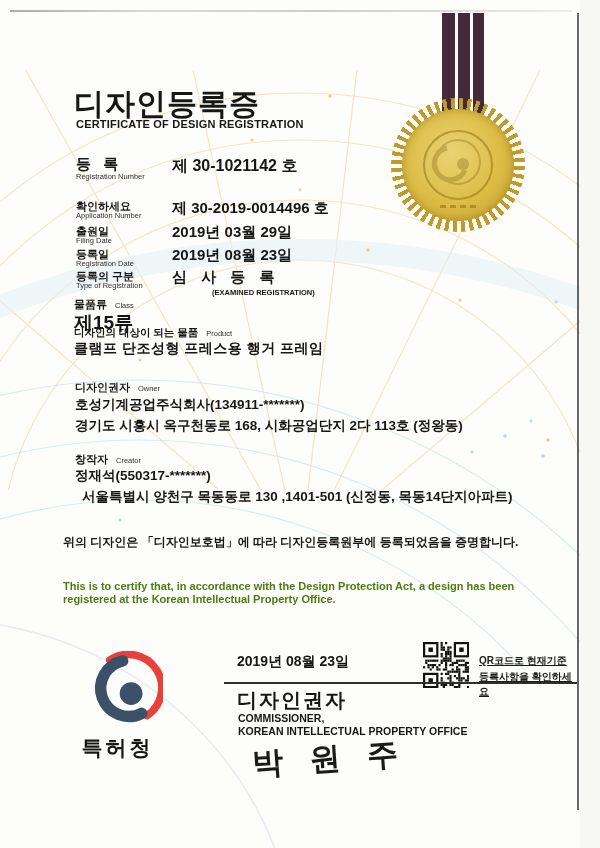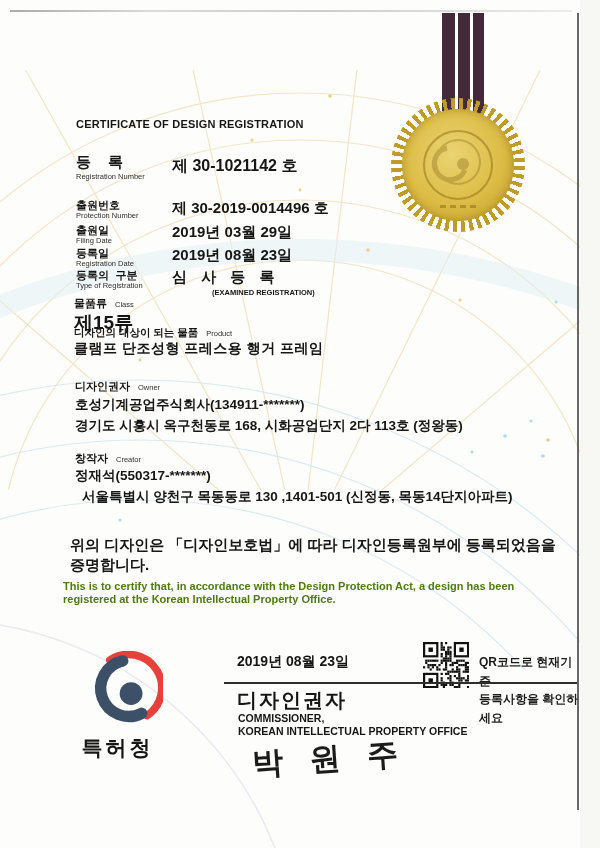--- a/index.html
+++ b/index.html
@@ -3,41 +3,41 @@
 <meta charset="utf-8">
 <style>
   html,body{margin:0;padding:0;background:#e8e8e8;}
   .page{position:relative;width:600px;height:848px;margin:0 auto;background:#fdfdfb;
         font-family:"Liberation Sans","DejaVu Sans",sans-serif;color:#161616;overflow:hidden;}
   .abs{position:absolute;}
   .bg{position:absolute;left:0;top:0;z-index:0;}
   .fg{z-index:2;}
   .title{font-size:30px;font-weight:bold;letter-spacing:1px;}
   .subtitle{font-size:11px;font-weight:bold;letter-spacing:.2px;}
-  .lbl-ko{font-size:11px;font-weight:bold;line-height:1.1;font-family:Liberation Mono, monospace;}
+  .lbl-ko{font-size:11px;font-weight:bold;line-height:1.1;}
   .lbl-en{font-size:7.5px;color:#2e2e2e;margin-top:0;line-height:1.1;}
   .value{font-size:15px;font-weight:bold;white-space:nowrap;}
   .value-sub{font-size:7.5px;font-weight:bold;margin-top:1px;margin-left:40px;}
   .sec-line{font-size:13.5px;font-weight:bold;white-space:nowrap;}
-  .stmt-ko{font-size:15px;font-weight:bold;line-height:1.3;width:500px;margin-left:7px;}
+  .stmt-ko{font-size:12px;font-weight:bold;line-height:1.3;width:500px;}
   .stmt-en{font-size:11px;font-weight:bold;line-height:1.22;width:505px;color:#4d7c0f;}
   .ribbon{position:absolute;top:13px;display:flex;gap:3px;z-index:1;}
   .ribbon span{display:block;height:106px;background:var(--ribbon);
      clip-path:polygon(0 0,100% 0,100% 92%,50% 100%,0 92%);}
   .seal{position:absolute;z-index:1;}
   .seal-spikes{position:absolute;inset:0;border-radius:50%;
      background:repeating-conic-gradient(from 1deg,var(--gold_dark) 0 3.6deg,rgba(0,0,0,0) 3.6deg 7.5deg);}
   .seal-disc{position:absolute;inset:11px;border-radius:50%;
      background:radial-gradient(circle at 45% 40%,#ead373 0%,#dcbc45 55%,#c39d2b 100%);
      box-shadow:inset 0 0 8px rgba(120,90,10,.45);}
   .seal-ring{position:absolute;inset:32px;border-radius:50%;border:2px solid rgba(145,113,22,.55);}
   .seal-marks{position:absolute;left:50%;bottom:24px;transform:translateX(-50%);display:flex;gap:4px;opacity:.55;}
   .seal-marks i{width:6px;height:3px;background:#8f711a;display:block;}
   .rule{background:#2e2e2e;height:2px;}
-  .qr-caption{font-size:12px;font-weight:bold;line-height:1.55;color:#1c1c1c;}
+  .qr-caption{font-size:10px;font-weight:bold;line-height:1.55;color:#1c1c1c;text-decoration:underline;}
   .comm-ko{font-size:20px;font-weight:bold;letter-spacing:2px;}
   .comm-en{font-size:10.5px;font-weight:bold;line-height:1.25;}
   .signature{font-size:31px;font-weight:bold;letter-spacing:9px;transform:rotate(-4deg);color:#1b1b1b;}
   .logo-ko{font-size:21px;font-weight:bold;letter-spacing:3px;text-align:center;width:115px;}
   .office-en{font-size:11.5px;font-weight:bold;text-align:center;width:150px;line-height:1.3;}
   .date-txt{font-size:14px;font-weight:600;}
   .scan-top{position:absolute;left:10px;top:10px;width:562px;height:2px;opacity:.75;z-index:3;
      background:linear-gradient(90deg,#8f8f8f,#cfcfcf 25%,#bdbdbd 55%,#d8d8d8 85%,#e6e6e6);}
   .scan-right{position:absolute;left:577px;top:13px;width:2px;height:797px;background:#4d4d4d;opacity:.85;z-index:3;}
   .scan-margin{position:absolute;left:580px;top:0;width:20px;height:848px;background:#f7f7f4;z-index:2;}
@@ -116,31 +116,32 @@
       <circle cx="72" cy="66" r="6" fill="#8f711a"></circle>
     </svg>
     <div class="seal-marks">
       <i></i>
         <i></i>
         <i></i>
         <i></i>
     </div>
   </div>
 
+  <div class="abs fg title" style="left:74px;top:84px;">디자인등록증</div>
   <div class="abs fg subtitle" style="left:76px;top:118px;">CERTIFICATE OF DESIGN REGISTRATION</div>
 
   <div class="abs fg" style="left:76px;top:156px;">
     <div class="lbl-ko" style="font-size:15px;letter-spacing:4px;">등 록</div>
     <div class="lbl-en">Registration Number</div>
   </div>
   <div class="abs fg value" style="left:172px;top:156px;font-size:16px;">제 30-1021142 호</div>
 
   <div class="abs fg" style="left:76px;top:200px;">
-    <div class="lbl-ko">출원번호</div>
-    <div class="lbl-en">Protection Number</div>
+    <div class="lbl-ko">확인하세요</div>
+    <div class="lbl-en">Application Number</div>
   </div>
   <div class="abs fg value" style="left:172px;top:199px;">제 30-2019-0014496 호</div>
 
   <div class="abs fg" style="left:76px;top:225px;">
     <div class="lbl-ko">출원일</div>
     <div class="lbl-en">Filing Date</div>
   </div>
   <div class="abs fg value" style="left:172px;top:223px;">2019년 03월 29일</div>
 
   <div class="abs fg" style="left:76px;top:248px;">

